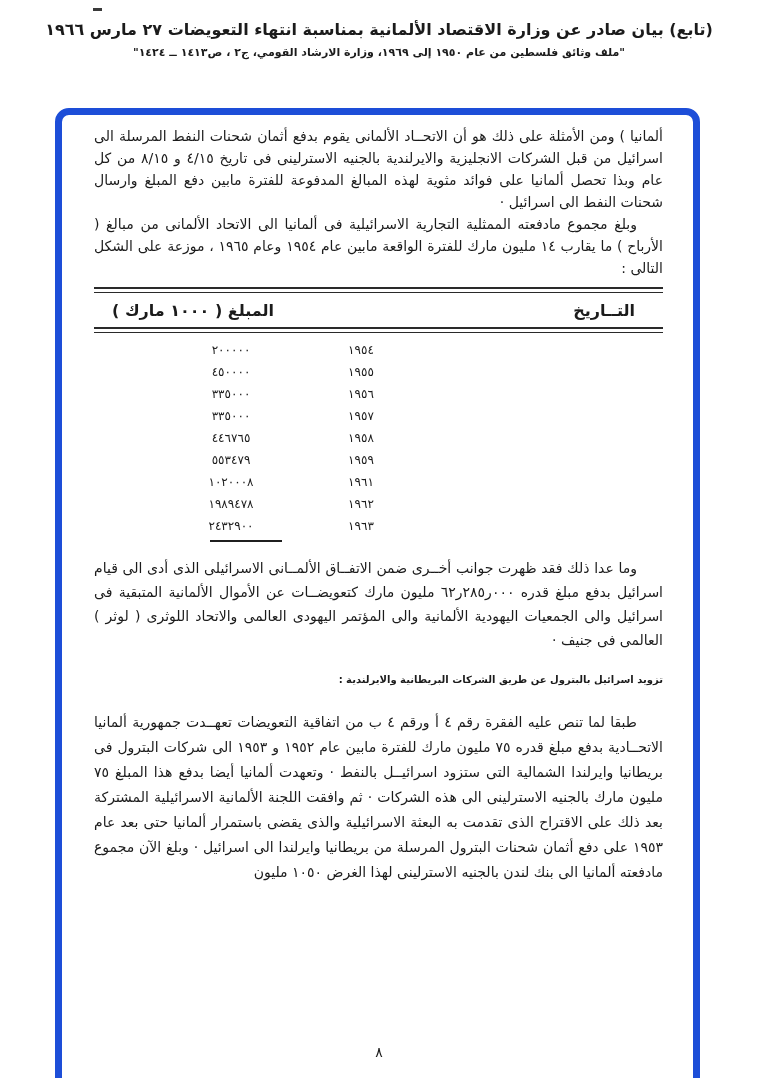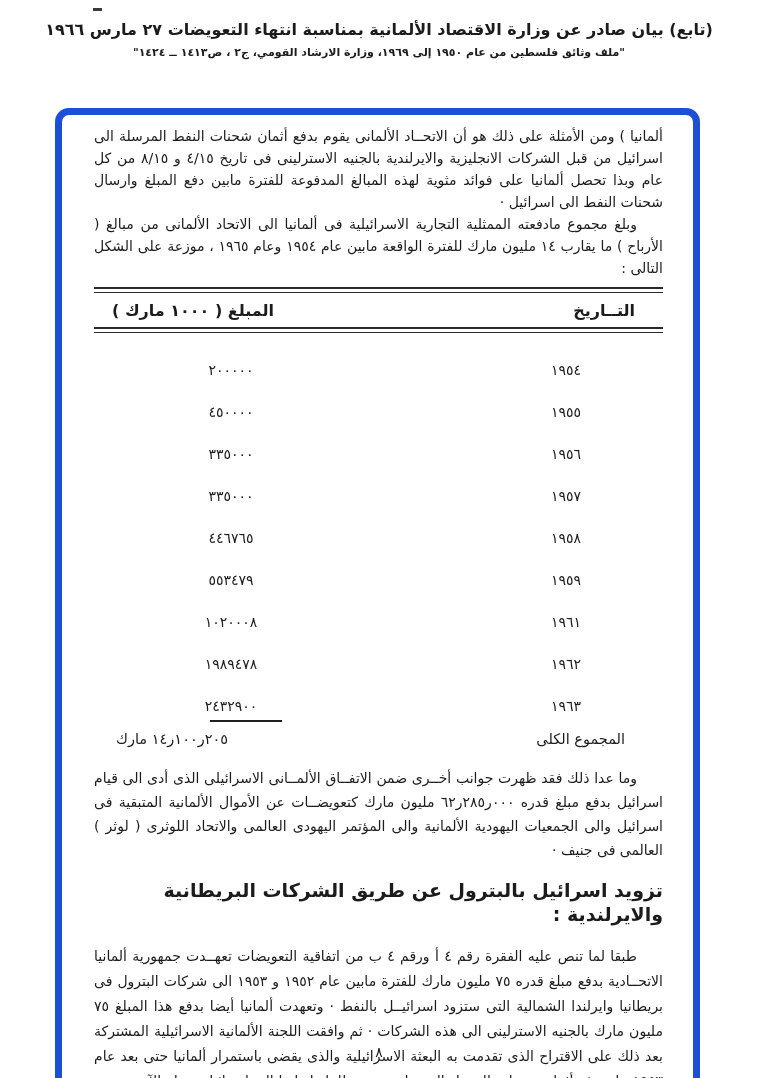--- a/index.html
+++ b/index.html
@@ -22,34 +22,34 @@
   }
   .content{
     position:absolute;inset:0;padding:10px 30px 0 32px;direction:rtl;
   }
   
   .para{font-size:14px;line-height:22px;text-align:justify;text-align-last:right;margin:0;}
   .para.indent{text-indent:26px;}
   .para-3{line-height:24px;margin-top:14px;}
   .para-4{line-height:25px;margin-top:18px;}
   .section-heading{
-    font-size:19px;font-weight:bold;margin-top:16px;line-height:24px;
+    font-size:10px;font-weight:bold;margin-top:16px;line-height:24px;
     text-align:right;
   }
   
   .ruled-table{margin-top:8px;}
   .rule{height:3px;border-top:2px solid #2a2a2a;border-bottom:1px solid #2a2a2a;}
   .thead{
     direction:ltr;display:flex;justify-content:space-between;align-items:center;
     height:34px;font-size:16px;font-weight:bold;
   }
   .th-amount{margin-left:18px;}
   .th-date{margin-right:28px;}
   .tbody{padding-top:6px;}
-  .trow{direction:ltr;display:flex;justify-content:space-between;height:22px;line-height:22px;font-size:14px;margin-top:20px;}
+  .trow{direction:ltr;display:flex;height:22px;line-height:22px;font-size:12px;}
   .trow .amount{width:170px;margin-left:52px;text-align:center;letter-spacing:2px;}
   .trow .year{width:90px;margin-right:52px;text-align:center;letter-spacing:1px;}
   .sum-line-wrap{direction:ltr;}
   .sum-line{width:72px;border-top:2px solid #1f1f1f;margin:3px 0 4px 116px;}
   .total-row{direction:ltr;display:flex;justify-content:space-between;height:26px;line-height:26px;font-size:14.5px;}
   .total-value{margin-left:22px;}
   .total-label{margin-right:38px;}
   
   .page-number{position:absolute;left:0;right:0;top:1044px;text-align:center;font-size:14px;}
 </style>
@@ -116,24 +116,20 @@
           <div class="trow">
               <span class="amount">٢٤٣٢٩٠٠</span>
               <span class="year">١٩٦٣</span>
             </div>
         </div>
 
         <div class="sum-line-wrap">
           <div class="sum-line"></div>
         </div>
 
-        <div class="total-row">
-          <span class="total-value">٢٠٥ر١٠٠ر١٤ مارك</span>
-          <span class="total-label">المجموع الكلى</span>
-        </div>
       </div>
 
       <p class="para para-3 indent">وما عدا ذلك فقد ظهرت جوانب أخــرى ضمن الاتفــاق الألمــانى الاسرائيلى الذى أدى الى قيام اسرائيل بدفع مبلغ قدره ٠٠٠ر٢٨٥ر٦٢ مليون مارك كتعويضــات عن الأموال الألمانية المتبقية فى اسرائيل والى الجمعيات اليهودية الألمانية والى المؤتمر اليهودى العالمى والاتحاد اللوثرى ( لوثر ) العالمى فى جنيف ·</p>
 
       <div class="section-heading">تزويد اسرائيل بالبترول عن طريق الشركات البريطانية والايرلندية :</div>
 
       <p class="para para-4 indent">طبقا لما تنص عليه الفقرة رقم ٤ أ ورقم ٤ ب من اتفاقية التعويضات تعهــدت جمهورية ألمانيا الاتحــادية بدفع مبلغ قدره ٧٥ مليون مارك للفترة مابين عام ١٩٥٢ و ١٩٥٣ الى شركات البترول فى بريطانيا وايرلندا الشمالية التى ستزود اسرائيــل بالنفط · وتعهدت ألمانيا أيضا بدفع هذا المبلغ ٧٥ مليون مارك بالجنيه الاسترلينى الى هذه الشركات · ثم وافقت اللجنة الألمانية الاسرائيلية المشتركة بعد ذلك على الاقتراح الذى تقدمت به البعثة الاسرائيلية والذى يقضى باستمرار ألمانيا حتى بعد عام ١٩٥٣ على دفع أثمان شحنات البترول المرسلة من بريطانيا وايرلندا الى اسرائيل · وبلغ الآن مجموع مادفعته ألمانيا الى بنك لندن بالجنيه الاسترلينى لهذا الغرض ١٠٥٠ مليون</p>
 
     </div>
   </div>

